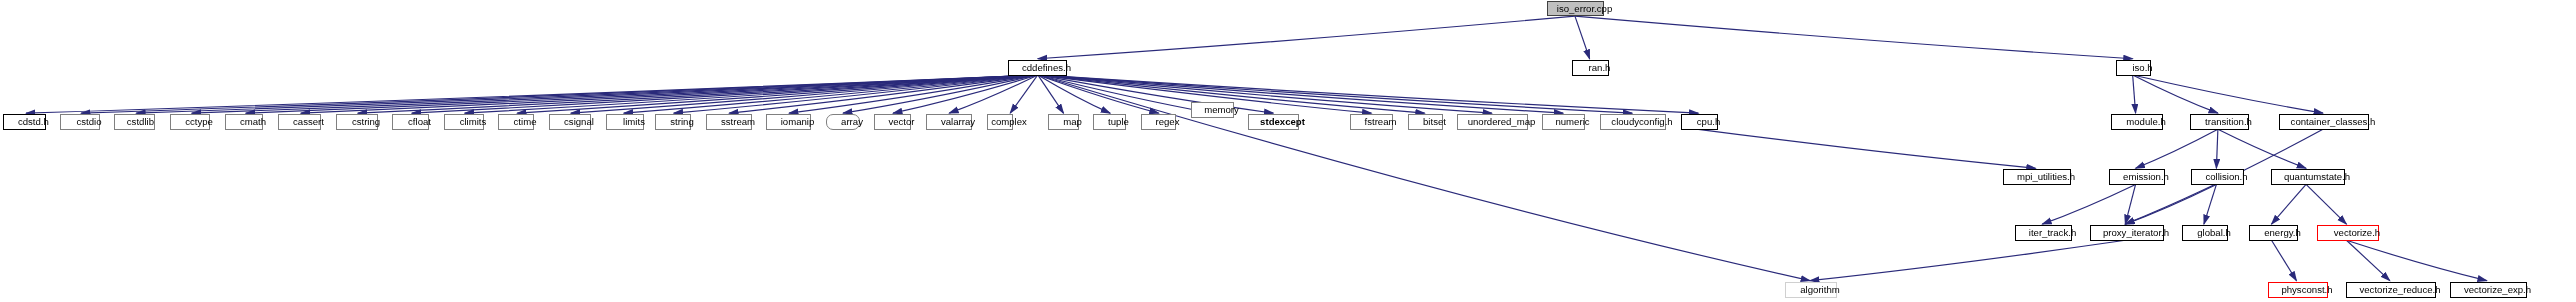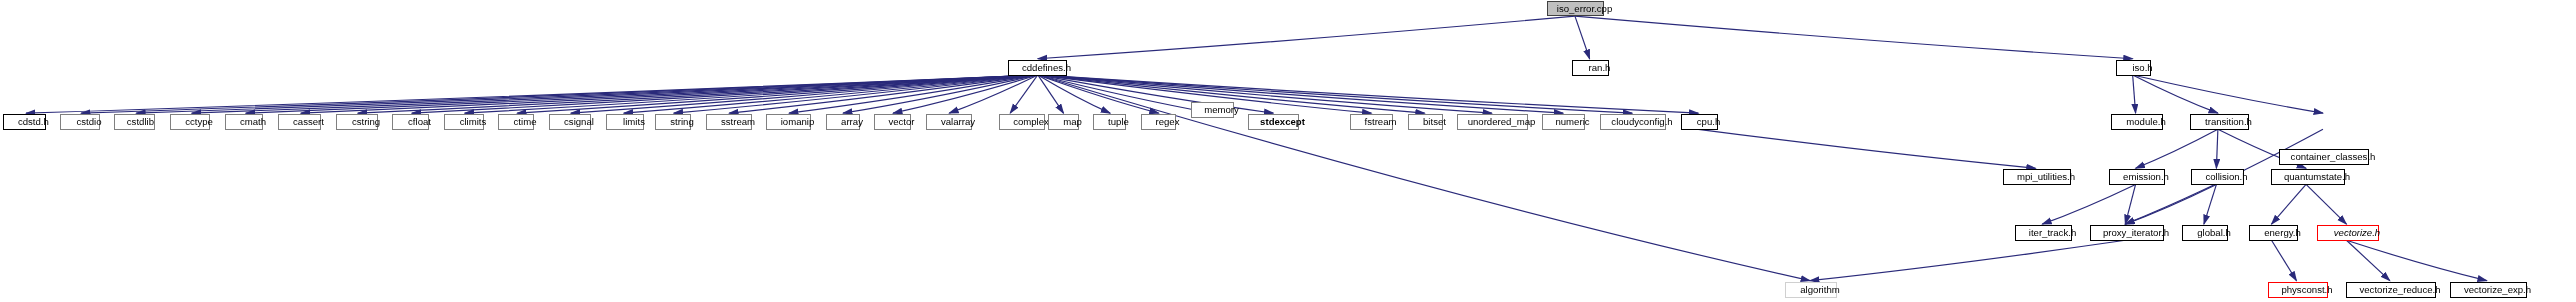--- a/index.html
+++ b/index.html
@@ -170,30 +170,30 @@
       </div>
       <div class="node" style="left: 655px; top: 114px; width: 36px;">
         <span>string</span>
       </div>
       <div class="node" style="left: 706px; top: 114px; width: 46px;">
         <span>sstream</span>
       </div>
       <div class="node" style="left: 766px; top: 114px; width: 45px;">
         <span>iomanip</span>
       </div>
-      <div class="node" style="left: 826px; top: 114px; width: 34px;">
+      <div class="node" style="left: 826px; top: 114px; width: 34px; border-radius: 7px;">
         <span>array</span>
       </div>
       <div class="node" style="left: 874px; top: 114px; width: 37px;">
         <span>vector</span>
       </div>
       <div class="node" style="left: 926px; top: 114px; width: 46px;">
         <span>valarray</span>
       </div>
-      <div class="node" style="left: 987px; top: 114px; width: 46px; margin-left: 12px;">
+      <div class="node" style="left: 987px; top: 114px; width: 26px;">
         <span>complex</span>
       </div>
       <div class="node" style="left: 1048px; top: 114px; width: 31px;">
         <span>map</span>
       </div>
       <div class="node" style="left: 1093px; top: 114px; width: 33px;">
         <span>tuple</span>
       </div>
       <div class="node" style="left: 1141px; top: 114px; width: 35px;">
         <span>regex</span>
@@ -221,21 +221,21 @@
       </div>
       <div class="node strong" style="left: 1681px; top: 114px; width: 37px;">
         <span>cpu.h</span>
       </div>
       <div class="node strong" style="left: 2111px; top: 114px; width: 52px;">
         <span>module.h</span>
       </div>
       <div class="node strong" style="left: 2190px; top: 114px; width: 59px;">
         <span>transition.h</span>
       </div>
-      <div class="node strong" style="left: 2279px; top: 114px; width: 90px; margin-top: 35px;">
+      <div class="node strong" style="left: 2279px; top: 114px; width: 90px;">
         <span>container_classes.h</span>
       </div>
       <div class="node strong" style="left: 2003px; top: 169px; width: 68px;">
         <span>mpi_utilities.h</span>
       </div>
       <div class="node strong" style="left: 2109px; top: 169px; width: 56px;">
         <span>emission.h</span>
       </div>
       <div class="node strong" style="left: 2191px; top: 169px; width: 53px;">
         <span>collision.h</span>
@@ -248,21 +248,21 @@
       </div>
       <div class="node strong" style="left: 2090px; top: 225px; width: 74px;">
         <span>proxy_iterator.h</span>
       </div>
       <div class="node strong" style="left: 2182px; top: 225px; width: 46px;">
         <span>global.h</span>
       </div>
       <div class="node strong" style="left: 2249px; top: 225px; width: 49px;">
         <span>energy.h</span>
       </div>
-      <div class="node red" style="left: 2317px; top: 225px; width: 62px; font-style: italic;">
+      <div class="node red" style="left: 2317px; top: 225px; width: 62px;">
         <span>vectorize.h</span>
       </div>
       <div class="node faint" style="left: 1785px; top: 282px; width: 52px;">
         <span>algorithm</span>
       </div>
       <div class="node red" style="left: 2268px; top: 282px; width: 60px;">
         <span>physconst.h</span>
       </div>
       <div class="node strong" style="left: 2346px; top: 282px; width: 90px;">
         <span>vectorize_reduce.h</span>

